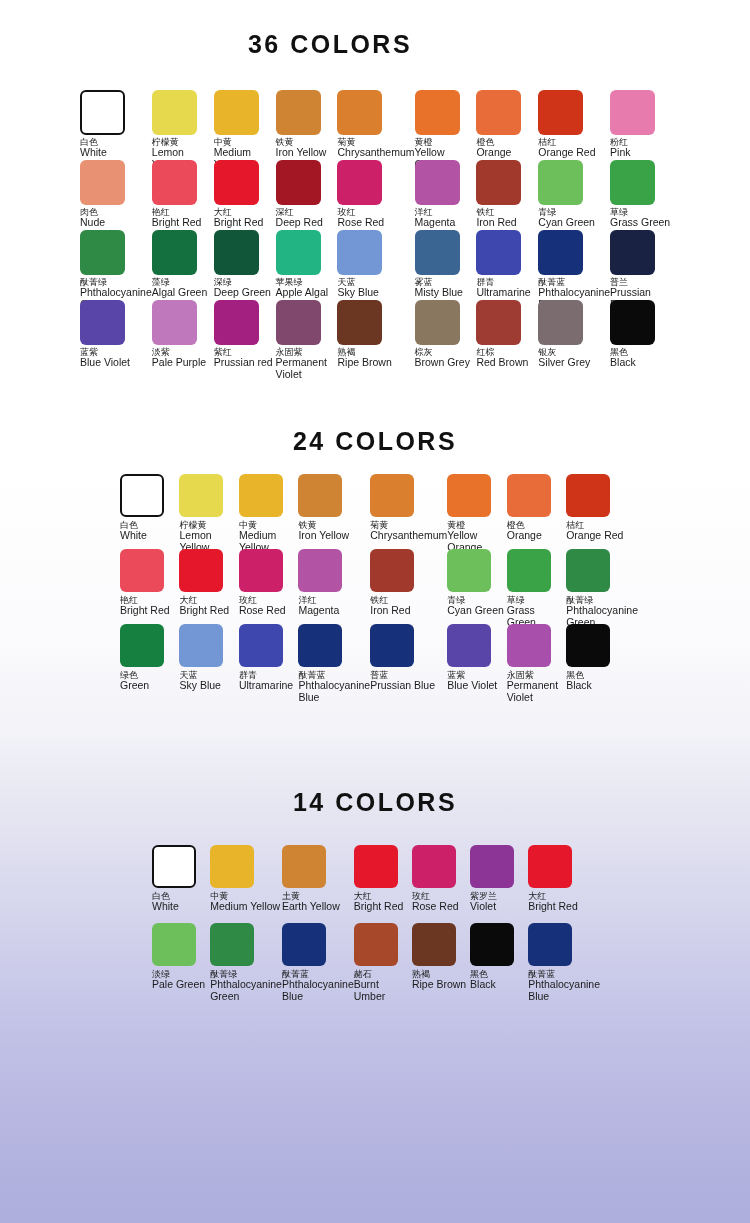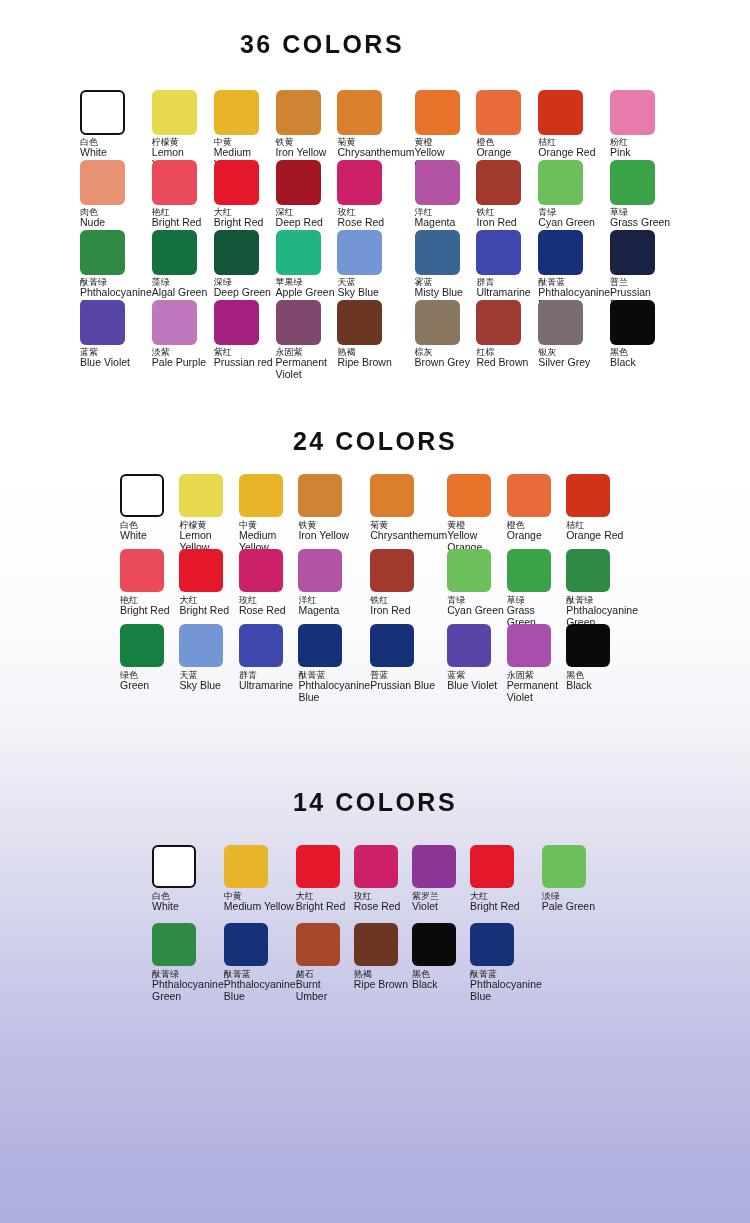--- a/index.html
+++ b/index.html
@@ -118,21 +118,21 @@
   .brand {
     text-align: center;
     font-size: 46px;
     font-weight: bold;
     letter-spacing: 11px;
     color: #0d0d14;
     font-family: "Liberation Sans", sans-serif;
   }
 
   
-  #title-36 { position: absolute; left: 8px; top: 30px; width: 628px; }
+  #title-36 { position: absolute; left: 16px; top: 30px; width: 628px; }
   #grid-36  { position: absolute; left: 0; top: 90px; width: 750px; }
   #title-24 { position: absolute; left: 0; top: 427px; width: 750px; }
   #grid-24  { position: absolute; left: 0; top: 474px; width: 750px; }
   #title-14 { position: absolute; left: 0; top: 788px; width: 750px; }
   #grid-14  { position: absolute; left: 0; top: 845px; width: 750px; }
   #brand    { position: absolute; left: 0; top: 1085px; width: 750px; }
 </style>
 </head>
 <body>
 
@@ -284,21 +284,21 @@
         <div class="chip chip-36" title="Deep Green" style="background: rgb(18, 86, 58);"></div>
         <div class="label label-36">
           <span class="label-cn">深绿</span>
           <span class="label-en">Deep Green</span>
         </div>
       </div>
       <div class="swatch-cell swatch-36">
         <div class="chip chip-36" title="Apple Green" style="background: rgb(34, 181, 131);"></div>
         <div class="label label-36">
           <span class="label-cn">苹果绿</span>
-          <span class="label-en">Apple Green</span>
+          <span class="label-en">Apple Algal</span>
         </div>
       </div>
       <div class="swatch-cell swatch-36">
         <div class="chip chip-36" title="Sky Blue" style="background: rgb(115, 151, 212);"></div>
         <div class="label label-36">
           <span class="label-cn">天蓝</span>
           <span class="label-en">Sky Blue</span>
         </div>
       </div>
       <div class="swatch-cell swatch-36">
@@ -576,20 +576,27 @@
         </div>
       </div>
       <div class="swatch-cell swatch-14">
         <div class="chip chip-14" title="Medium Yellow" style="background: rgb(232, 181, 42);"></div>
         <div class="label label-14">
           <span class="label-cn">中黄</span>
           <span class="label-en">Medium Yellow</span>
         </div>
       </div>
       <div class="swatch-cell swatch-14">
+        <div class="chip chip-14" title="Earth Yellow" style="background: rgb(207, 132, 51);"></div>
+        <div class="label label-14">
+          <span class="label-cn">土黄</span>
+          <span class="label-en">Earth Yellow</span>
+        </div>
+      </div>
+      <div class="swatch-cell swatch-14">
         <div class="chip chip-14" title="Bright Red" style="background: rgb(228, 24, 42);"></div>
         <div class="label label-14">
           <span class="label-cn">大红</span>
           <span class="label-en">Bright Red</span>
         </div>
       </div>
       <div class="swatch-cell swatch-14">
         <div class="chip chip-14" title="Rose Red" style="background: rgb(204, 32, 104);"></div>
         <div class="label label-14">
           <span class="label-cn">玫红</span>

